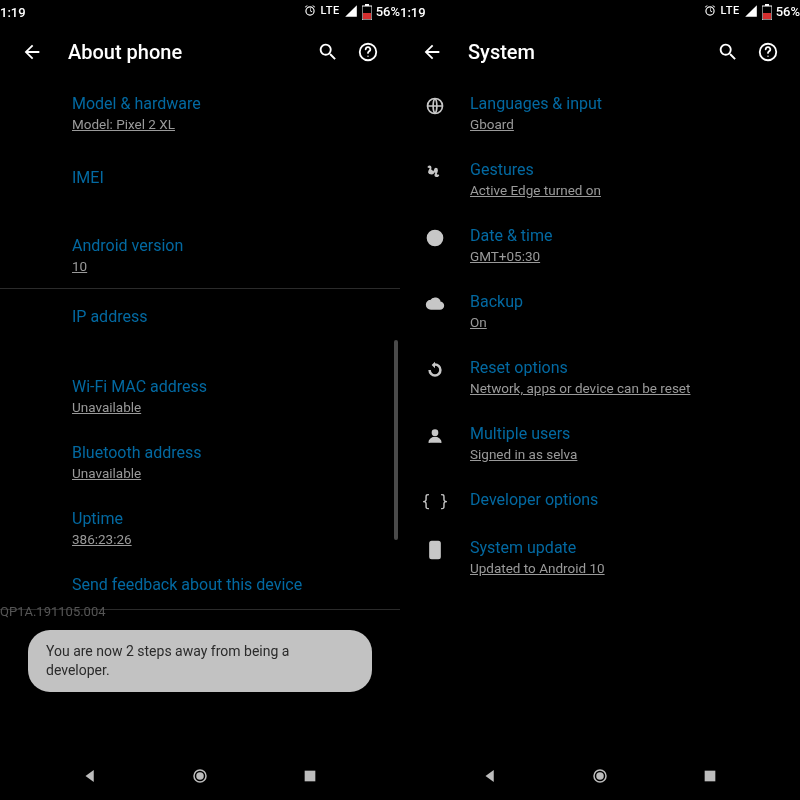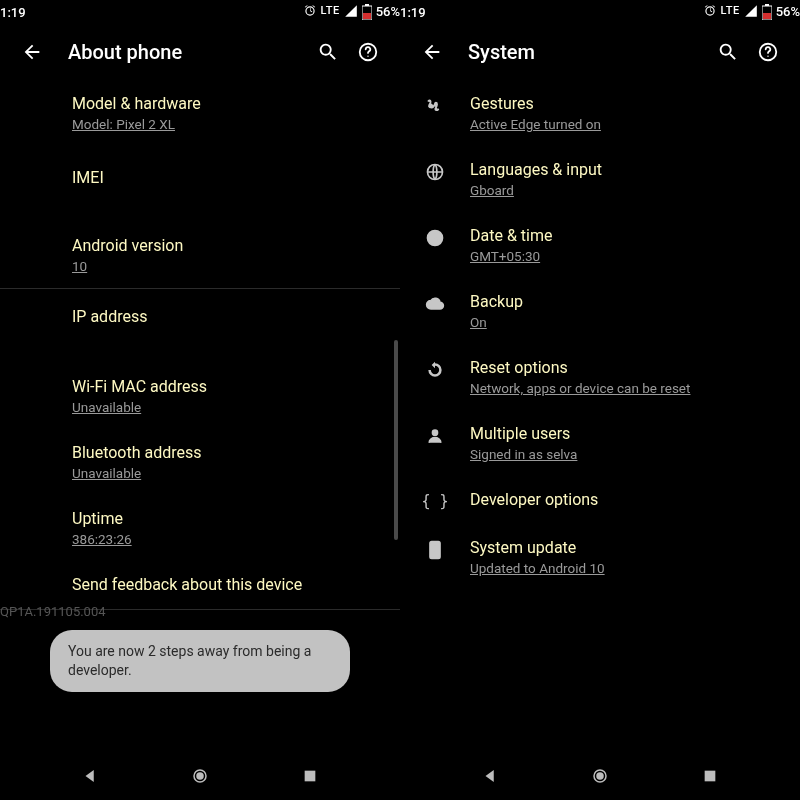--- a/index.html
+++ b/index.html
@@ -61,21 +61,21 @@
   .list {
     padding-left: 72px;
     padding-right: 16px;
   }
   .item {
     padding: 14px 0;
     position: relative;
   }
   .item-title {
     font-size: 16px;
-    color: #fef9c3;
+    color: #0369a1;
     line-height: 1.25;
   }
   .item-sub {
     font-size: 13.5px;
     color: #9a9a9a;
     margin-top: 2px;
     text-decoration: underline;
   }
   .divider {
     height: 1px;
@@ -106,21 +106,21 @@
   .toast {
     position: absolute;
     left: 50%;
     bottom: 60px;
     transform: translateX(-50%);
     background: rgba(210,210,210,0.92);
     color: #2b2b2b;
     font-size: 14px;
     padding: 12px 18px;
     border-radius: 22px;
-    width: 300px;
+    width: 344px;
     line-height: 1.35;
   }
   .scrollbar {
     position: absolute;
     right: 2px;
     top: 260px;
     width: 4px;
     height: 200px;
     background: #4a4a4a;
     border-radius: 2px;
@@ -268,44 +268,44 @@
       <svg width="22" height="22" viewBox="0 0 24 24" fill="none" stroke="#fff" stroke-width="2">
           <circle cx="12" cy="12" r="9"></circle>
           <path d="M9.5 9a2.5 2.5 0 015 .5c0 1.5-2.5 2-2.5 3.5" stroke-linecap="round"></path>
           <circle cx="12" cy="16.5" r="0.8" fill="#fff" stroke="none"></circle>
         </svg>
     </div>
   </div>
   <div class="content with-icon">
     <div class="row">
       <div class="row-icon">
-          <svg width="20" height="20" viewBox="0 0 24 24" fill="none" stroke="#c7c7c7" stroke-width="2">
-            <path d="M4 6c2-2 4 0 2 3s-2 5 2 5 3-6 5-6 2 3 0 6 1 4 3 2" stroke-linecap="round"></path>
-          </svg>
-        </div>
-      <div class="row-body">
-          <div class="item-title">Gestures</div>
-          <div class="item-sub">Active Edge turned on</div>
-        </div>
-    </div>
-    <div class="row">
-      <div class="row-icon">
           <svg width="20" height="20" viewBox="0 0 24 24">
             <circle cx="12" cy="12" r="9" fill="none" stroke="#c7c7c7" stroke-width="2"></circle>
             <path d="M3 12h18M12 3c3 3 3 15 0 18M12 3c-3 3-3 15 0 18" fill="none" stroke="#c7c7c7" stroke-width="2"></path>
           </svg>
         </div>
       <div class="row-body">
           <div class="item-title">Languages &amp; input</div>
           <div class="item-sub">Gboard</div>
         </div>
     </div>
     <div class="row">
       <div class="row-icon">
           <svg width="20" height="20" viewBox="0 0 24 24" fill="none" stroke="#c7c7c7" stroke-width="2">
+            <path d="M4 6c2-2 4 0 2 3s-2 5 2 5 3-6 5-6 2 3 0 6 1 4 3 2" stroke-linecap="round"></path>
+          </svg>
+        </div>
+      <div class="row-body">
+          <div class="item-title">Gestures</div>
+          <div class="item-sub">Active Edge turned on</div>
+        </div>
+    </div>
+    <div class="row">
+      <div class="row-icon">
+          <svg width="20" height="20" viewBox="0 0 24 24" fill="none" stroke="#c7c7c7" stroke-width="2">
             <circle cx="12" cy="12" r="9"></circle>
             <path d="M12 7v5l3 2"></path>
           </svg>
         </div>
       <div class="row-body">
           <div class="item-title">Date &amp; time</div>
           <div class="item-sub">GMT+05:30</div>
         </div>
     </div>
     <div class="row">

